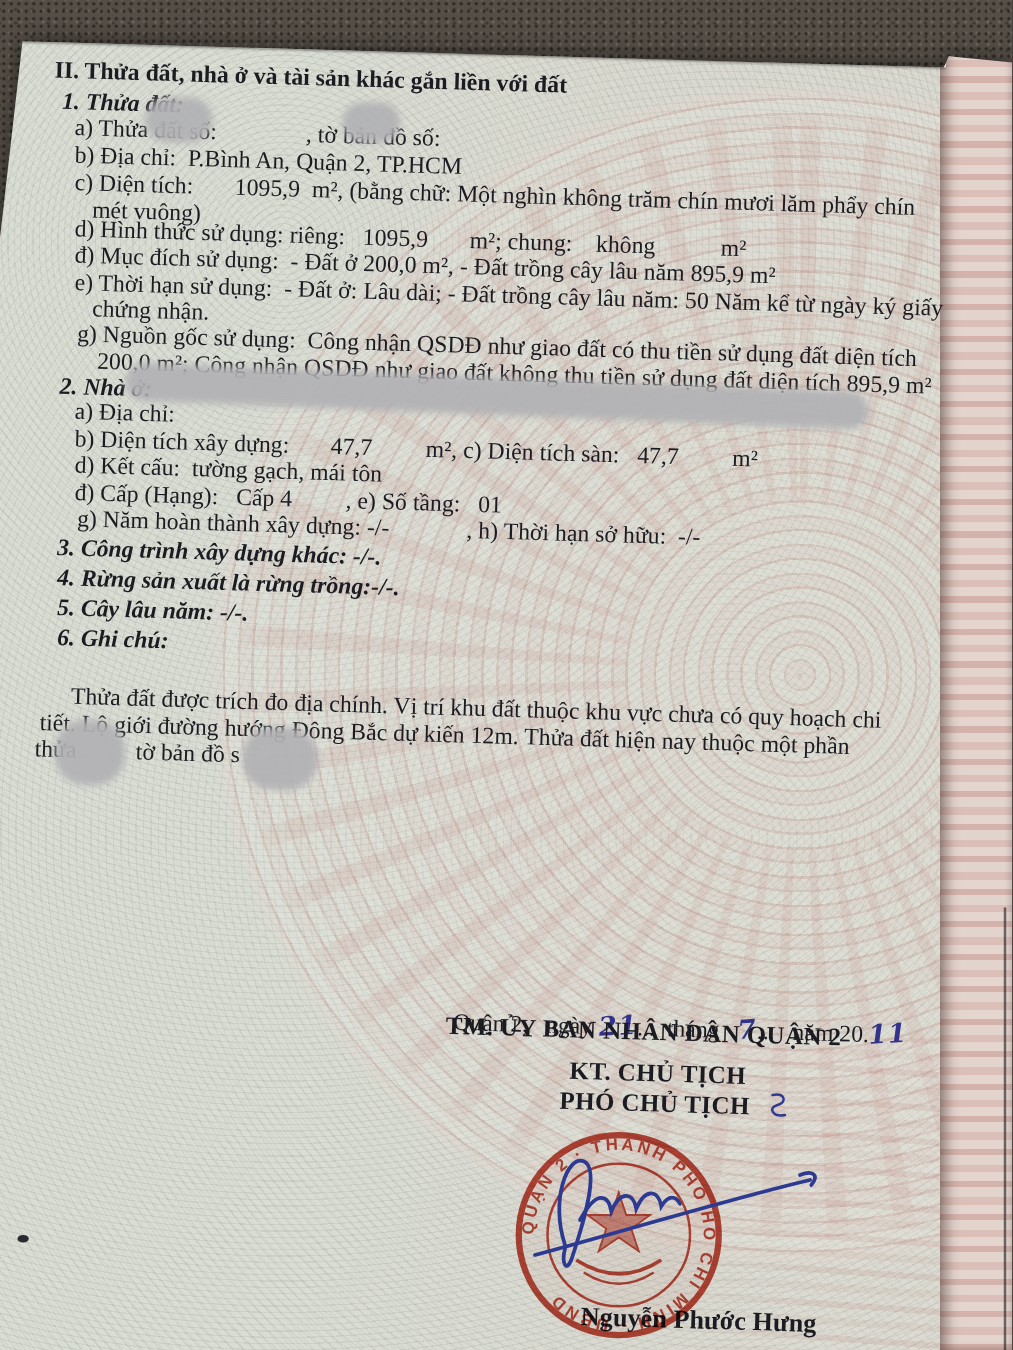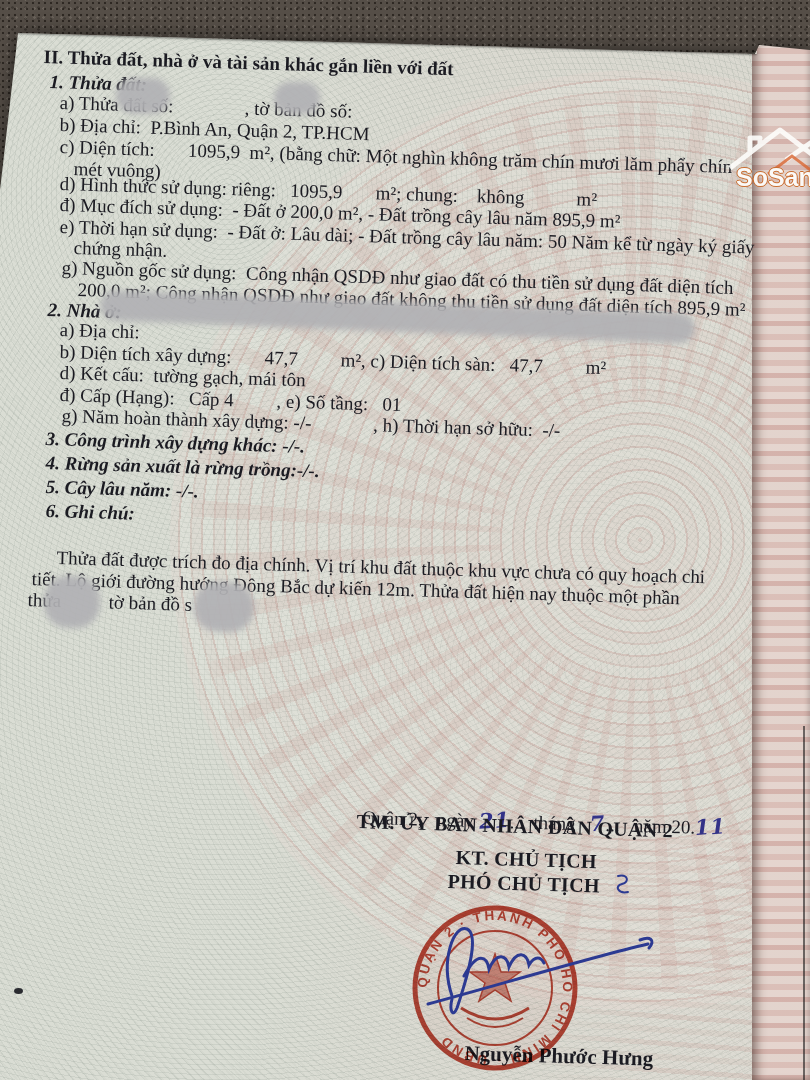--- a/index.html
+++ b/index.html
@@ -144,31 +144,13 @@
     </svg>
 
     <div class="blur" style="left:116px;top:78px;width:54px;height:36px;"></div>
     <div class="blur" style="left:274px;top:82px;width:46px;height:32px;"></div>
     <div class="blur" style="left:100px;top:302px;width:595px;height:30px;transform:rotate(2.3deg);"></div>
     <div class="blur" style="left:44px;top:576px;width:56px;height:52px;border-radius:24px;transform:rotate(2deg);"></div>
     <div class="blur" style="left:194px;top:582px;width:60px;height:50px;border-radius:24px;transform:rotate(2deg);"></div>
   </div>
   </div>
 
-  <div class="watermark">
-    <svg width="150" height="92" viewBox="0 0 150 92">
-      <g fill="none" stroke="#fdfdfb" stroke-width="5" stroke-linejoin="round" opacity=".95">
-        <path d="M2,52 L52,14 L102,52"></path>
-        <path d="M58,44 L98,16 L140,46"></path>
-        <path d="M22,38 L22,22 L32,22 L32,30"></path>
-      </g>
-      <g fill="#fdfdfb" opacity=".95">
-        <rect x="86" y="26" width="7" height="7"></rect>
-          <rect x="96" y="26" width="7" height="7"></rect>
-        <rect x="86" y="36" width="7" height="7"></rect>
-          <rect x="96" y="36" width="7" height="7"></rect>
-        <rect x="118" y="40" width="8" height="8"></rect>
-      </g>
-      <path d="M40,58 L64,40 L88,58" fill="none" stroke="#d9622b" stroke-width="3" opacity=".8"></path>
-    </svg>
-    <div class="wm-text">SoSan</div>
-  </div>
 </div>
 
 </body></html>

